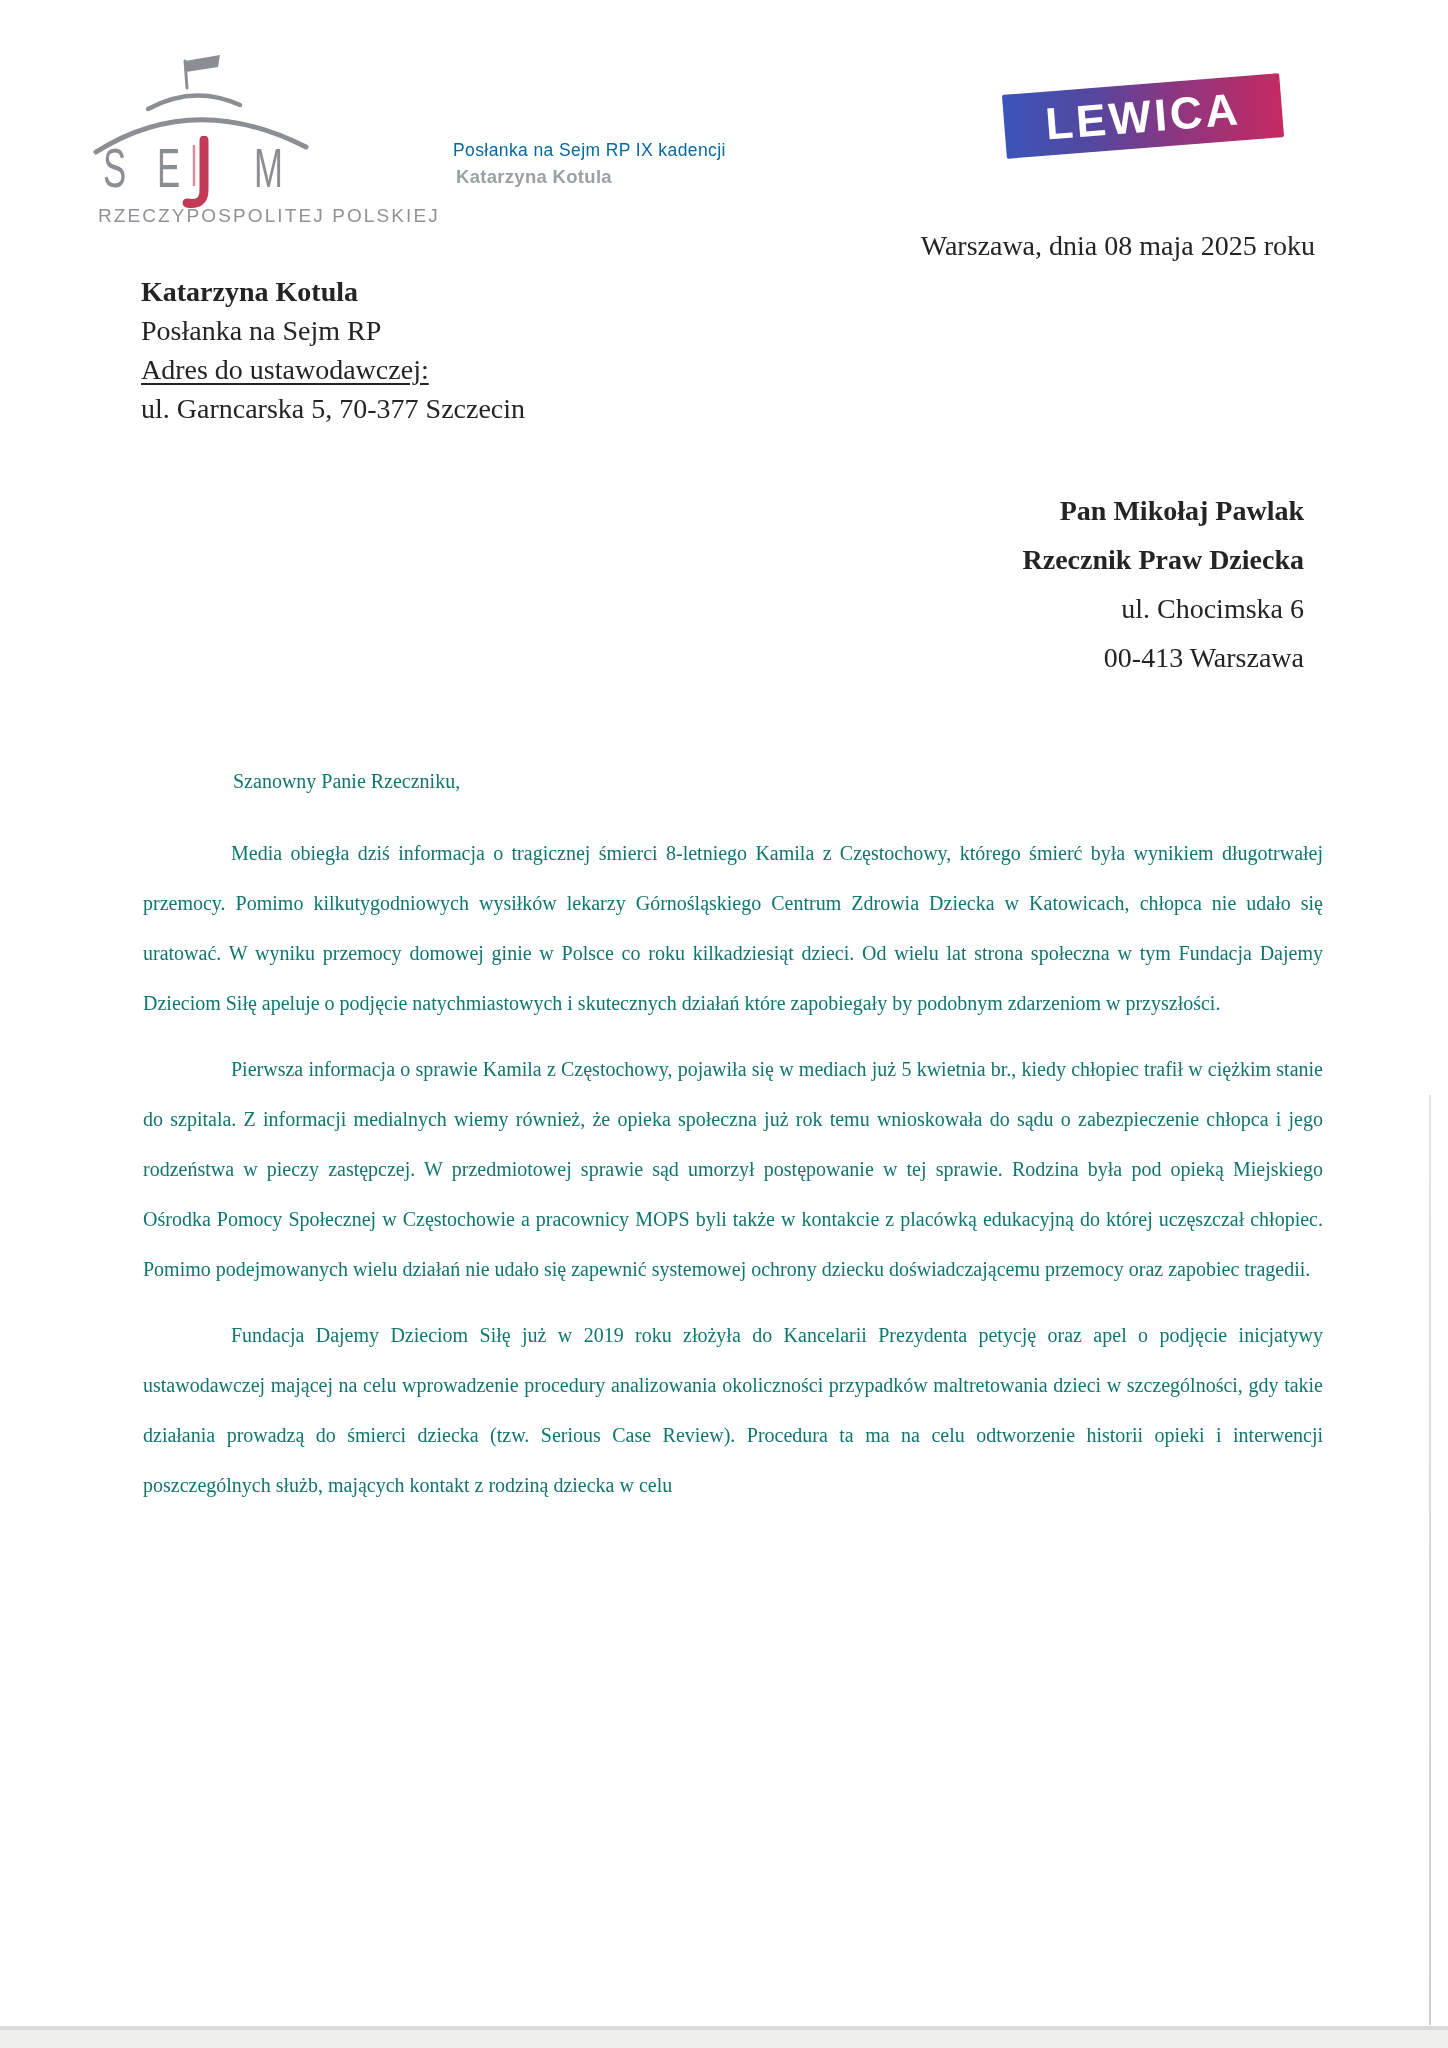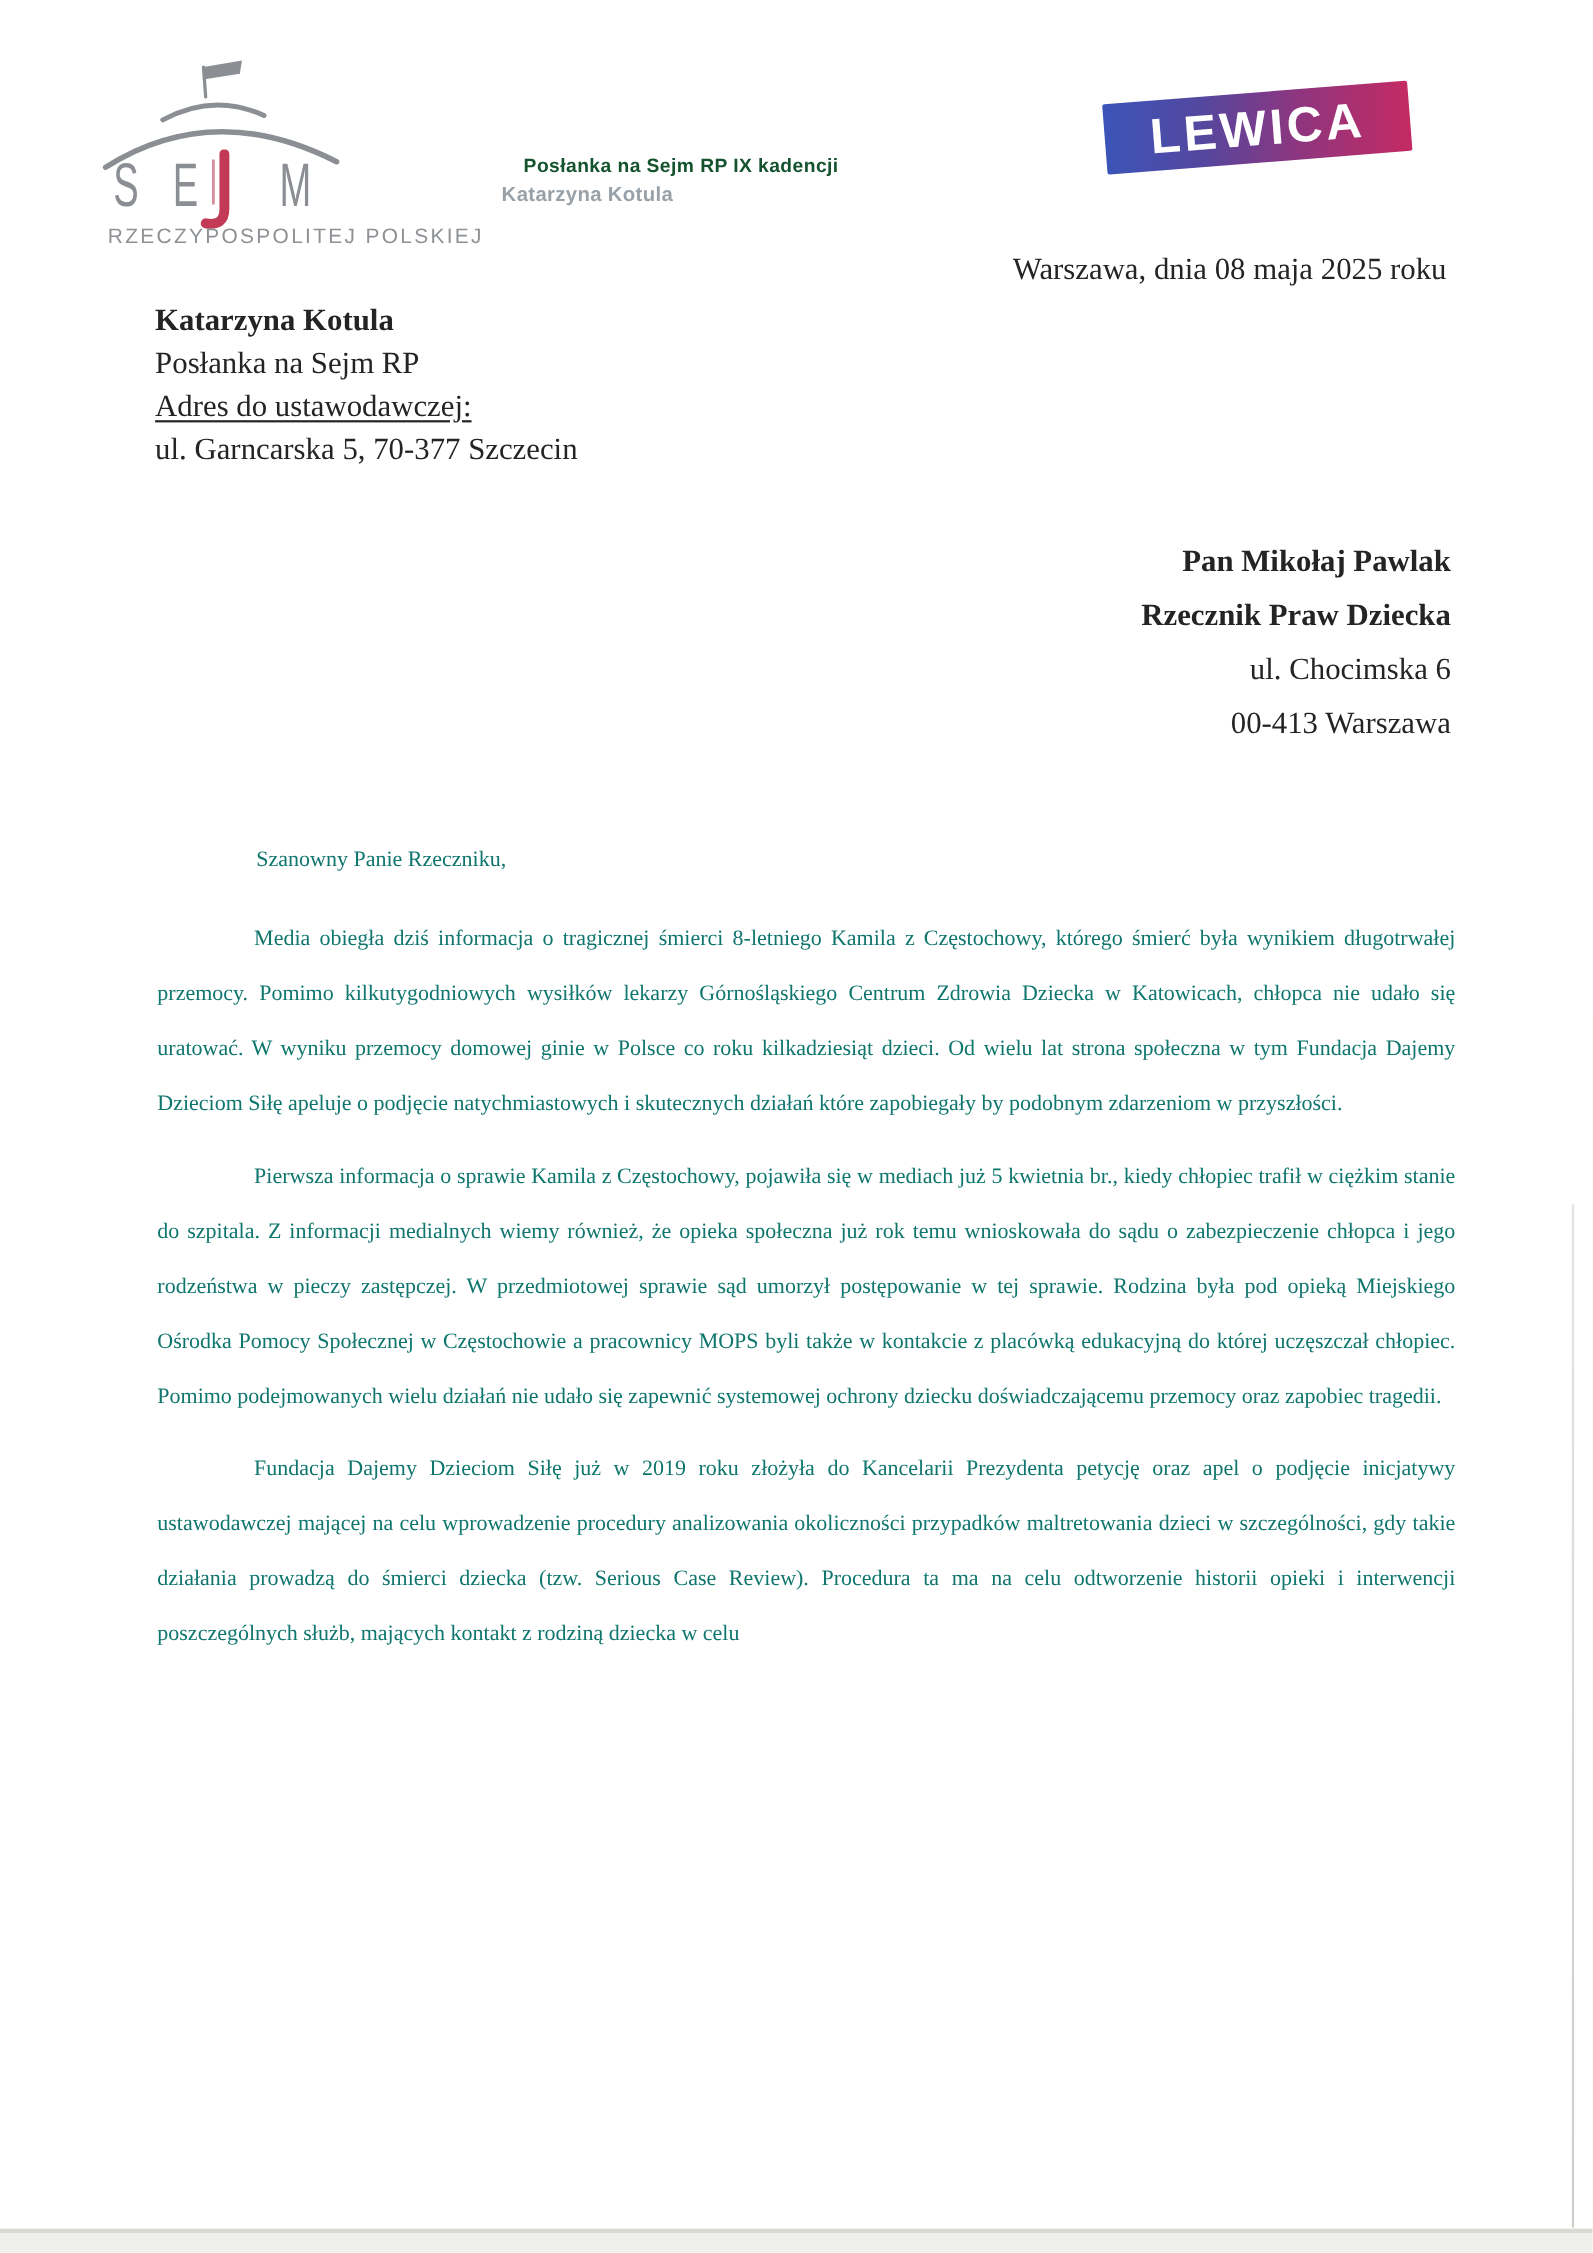--- a/index.html
+++ b/index.html
@@ -33,23 +33,23 @@
   .j-svg { position: absolute; left: 90px; top: 84px; }
   .sejm-sub {
     position: absolute; left: 8px; top: 153px;
     font-family: "Liberation Sans", sans-serif;
     font-size: 19px; letter-spacing: 2.1px; color: #8e9296;
     white-space: nowrap;
   }
 
   
   .dep-label {
-    left: 476px; top: 140px;
+    left: 453px; top: 140px;
     font-family: "Liberation Sans", sans-serif;
-    font-size: 17.5px; color: #14532d; letter-spacing: 0.4px; font-weight: bold;
+    font-size: 17.5px; color: #0369a1; letter-spacing: 0.4px;
   }
   .dep-name {
     left: 456px; top: 166px;
     font-family: "Liberation Sans", sans-serif;
     font-size: 18.5px; font-weight: 700; color: #99a1a8; letter-spacing: 0.3px;
   }
 
   
   .lewica {
     left: 1004px; top: 84px; width: 278px; height: 64px;
@@ -66,21 +66,21 @@
 
   
   .date-line {
     right: 133px; top: 230px;
     font-size: 28px; white-space: nowrap;
   }
   .sender { left: 141px; top: 272px; font-size: 28px; line-height: 39px; }
   .sender .bold { font-weight: 700; }
   .sender .underline { text-decoration: underline; text-underline-offset: 4px; }
   .recipient {
-    right: 129px; top: 486px;
+    right: 144px; top: 486px;
     font-size: 28px; line-height: 49px; text-align: right;
   }
   .recipient .bold { font-weight: 700; }
 
   
   .body-text { left: 143px; top: 756px; width: 1180px; font-size: 20px; color: #0f766e; }
   .salutation { line-height: 50px; padding-left: 90px; }
   .body-text p {
     margin: 16px 0 0 0;
     line-height: 50px;

